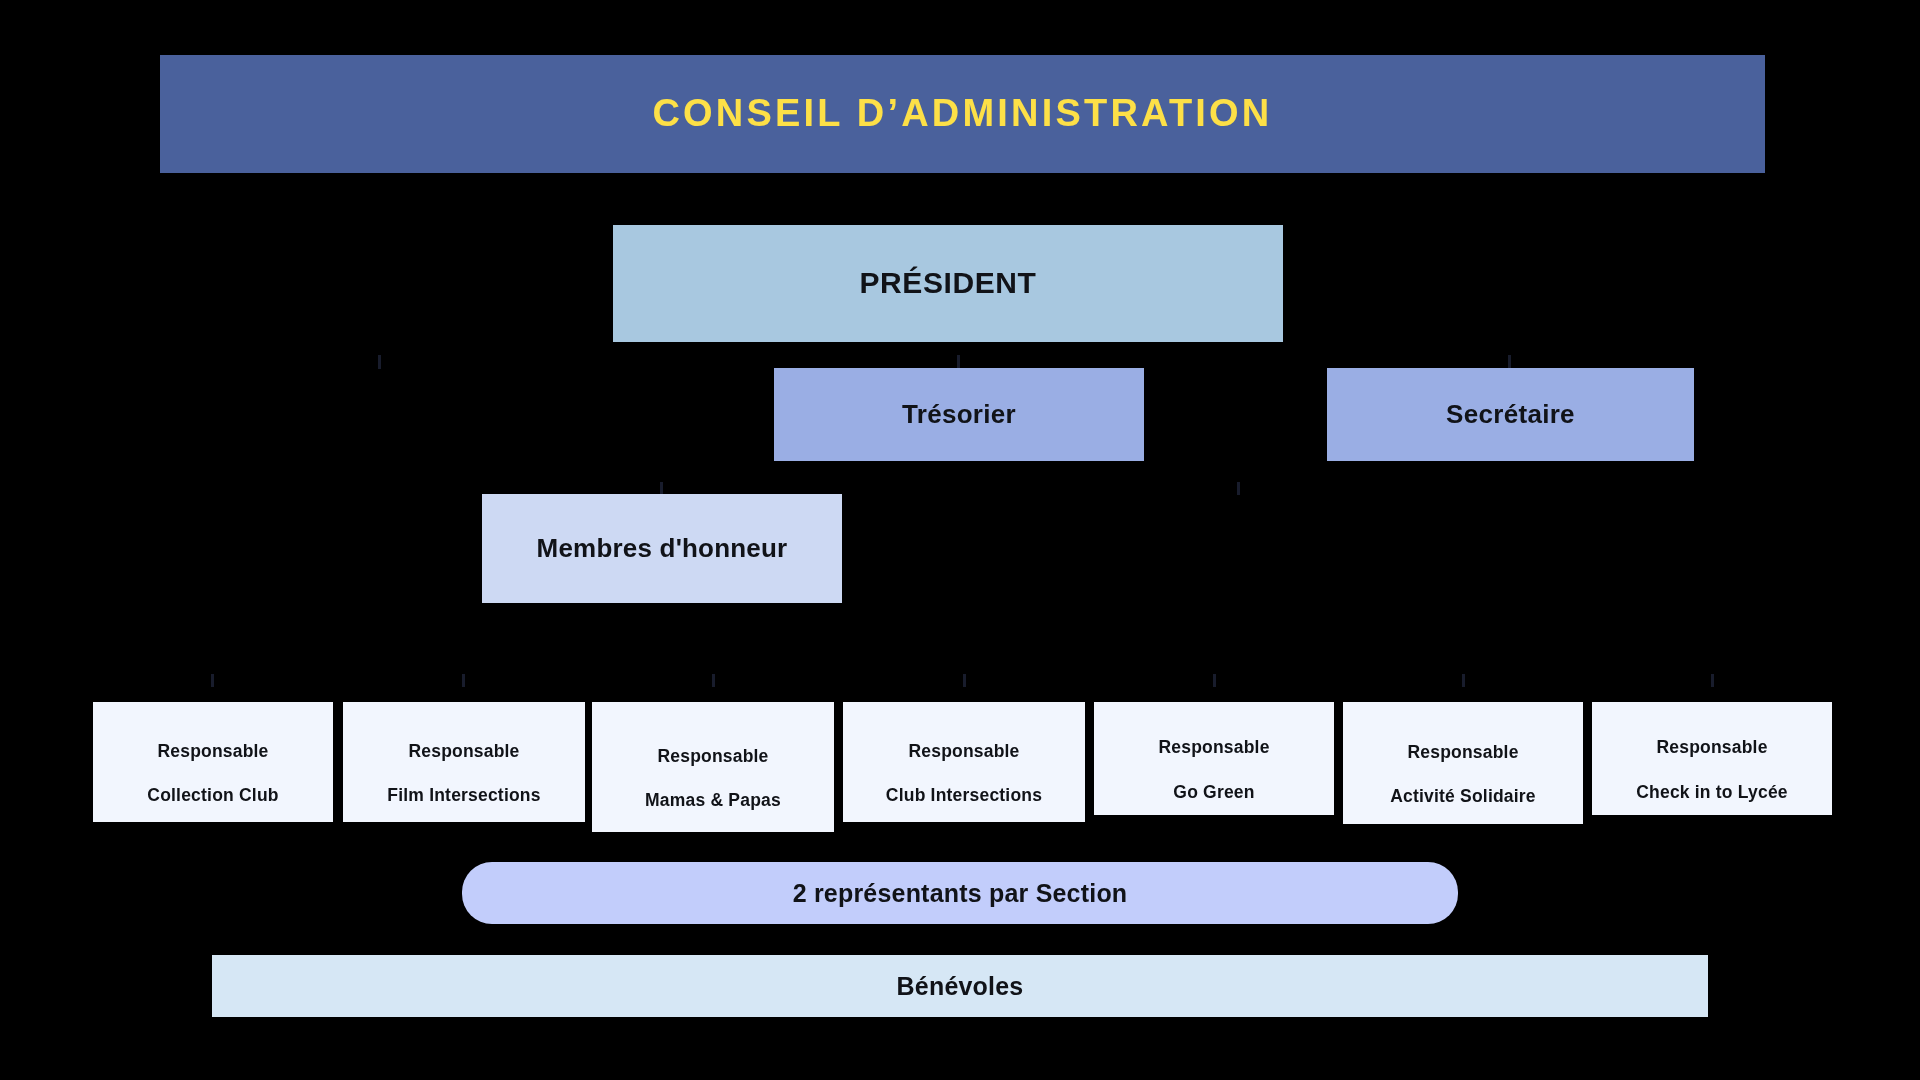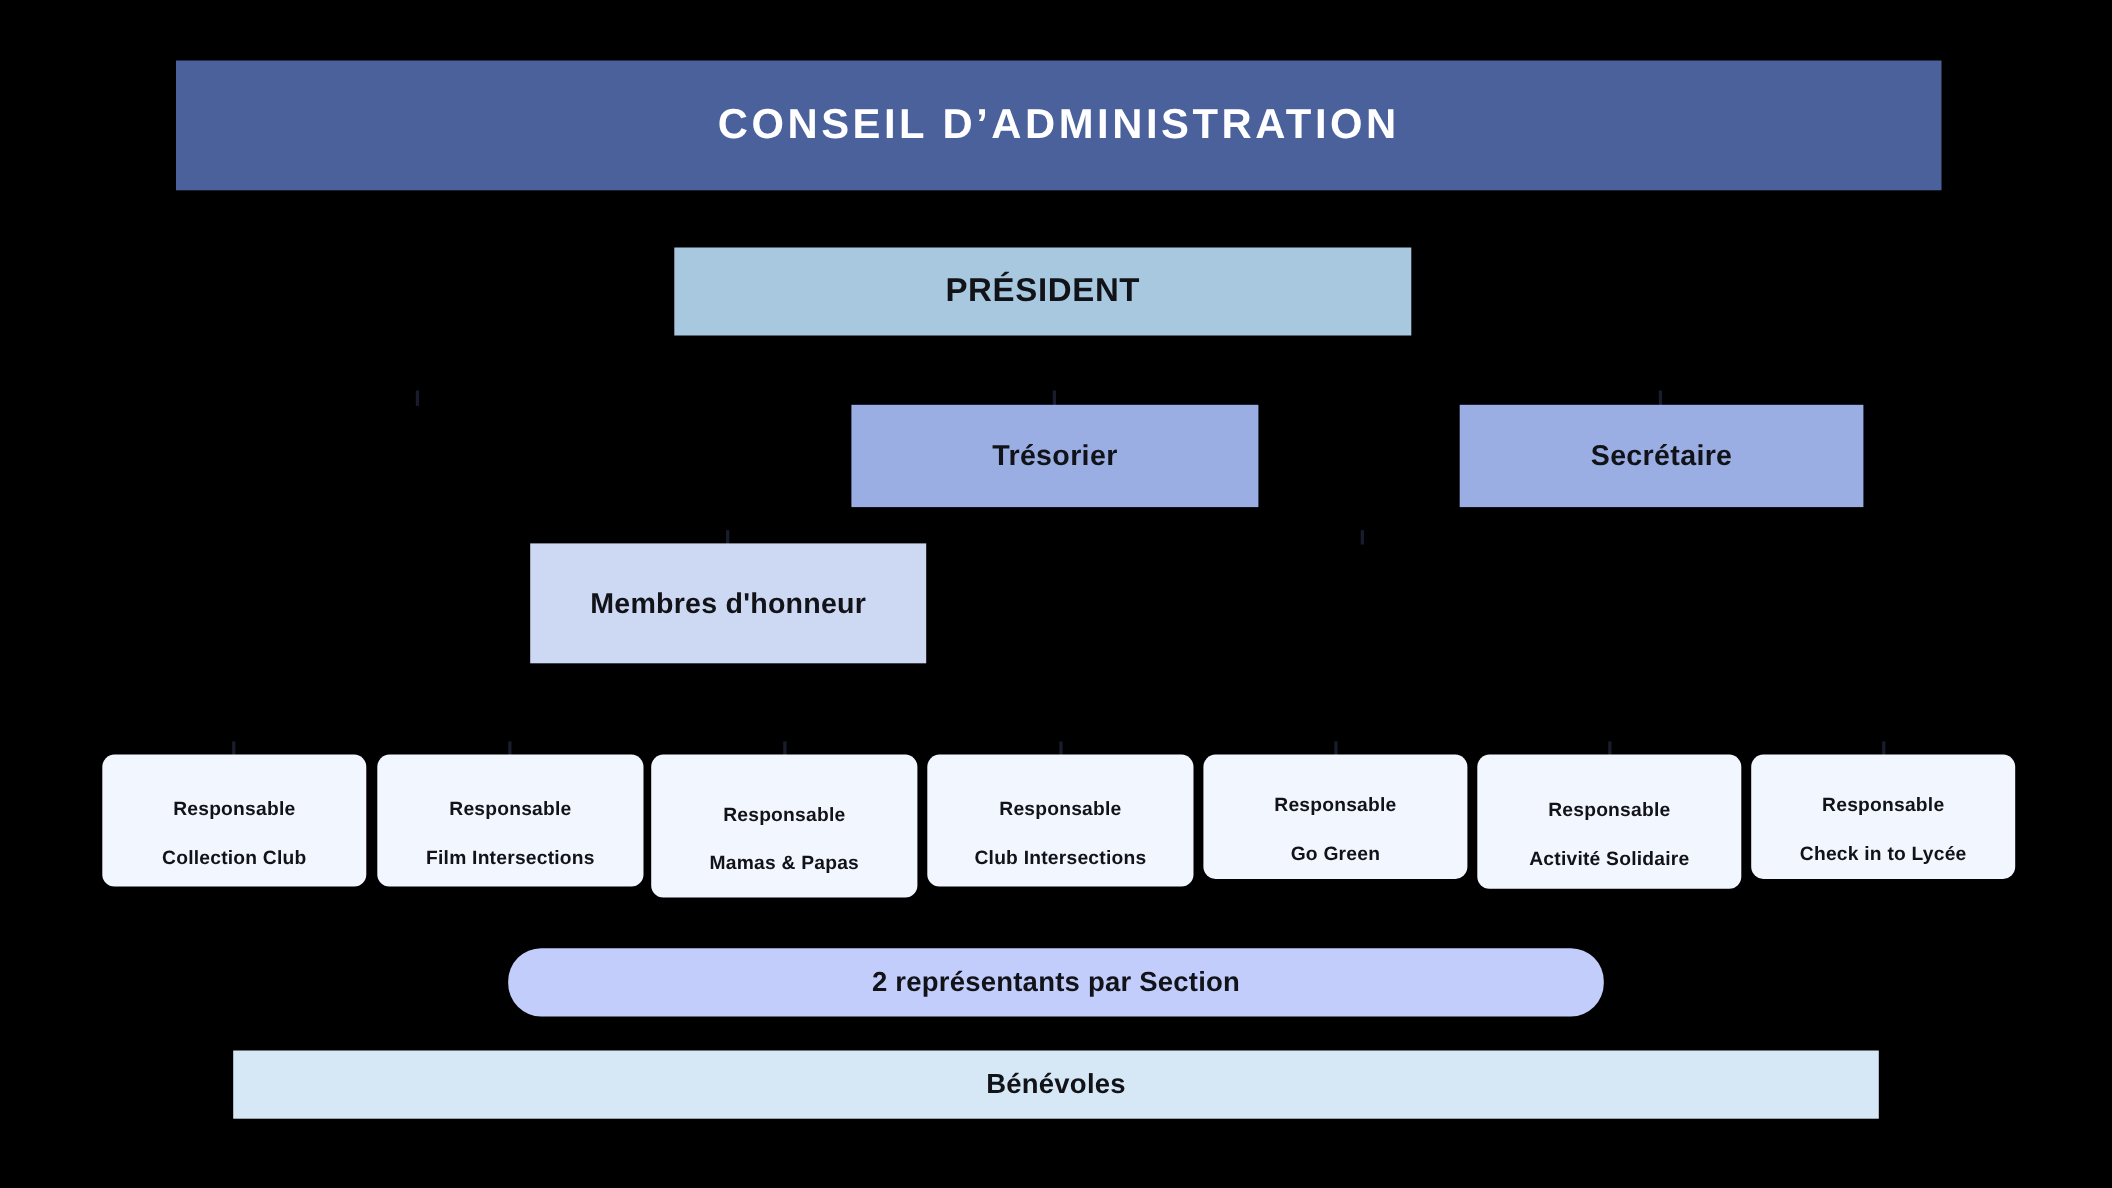--- a/index.html
+++ b/index.html
@@ -36,33 +36,33 @@
     white-space: pre-line;
   }
 
   
   .lvl-header {
     left: 160px;
     top: 55px;
     width: 1605px;
     height: 118px;
     background: #4a619c;
-    color: #ffffff;
+    color: #fde047;
     font-size: 38px;
     letter-spacing: 3.2px;
     font-weight: bold;
     text-transform: uppercase;
   }
 
   
   .lvl-president {
     left: 613px;
     top: 225px;
     width: 670px;
-    height: 80px;
+    height: 117px;
     background: #a8c8e0;
     font-size: 30px;
     letter-spacing: 0.6px;
   }
 
   
   .lvl-officer {
     top: 368px;
     height: 93px;
     background: #9aaee4;
@@ -79,27 +79,26 @@
     height: 109px;
     background: #cdd9f3;
     font-size: 26px;
     letter-spacing: 0.2px;
   }
   .member-0 { left: 482px; width: 360px; }
   .member-1 { left: 987px; width: 503px; }
 
   
   .lvl-resp {
-    top: 686px;
+    top: 702px;
     background: #f2f6fe;
     font-size: 17.5px;
     letter-spacing: 0.2px;
     line-height: 1.28;
     padding: 16px 4px;
-    border-radius: 11px;
   }
   .resp-0 { left: 93px;   width: 240px; height: 120px; }
   .resp-1 { left: 343px;  width: 242px; height: 120px; }
   .resp-2 { left: 592px;  width: 242px; height: 130px; }
   .resp-3 { left: 843px;  width: 242px; height: 120px; }
   .resp-4 { left: 1094px; width: 240px; height: 113px; }
   .resp-5 { left: 1343px; width: 240px; height: 122px; }
   .resp-6 { left: 1592px; width: 240px; height: 113px; }
 
   

